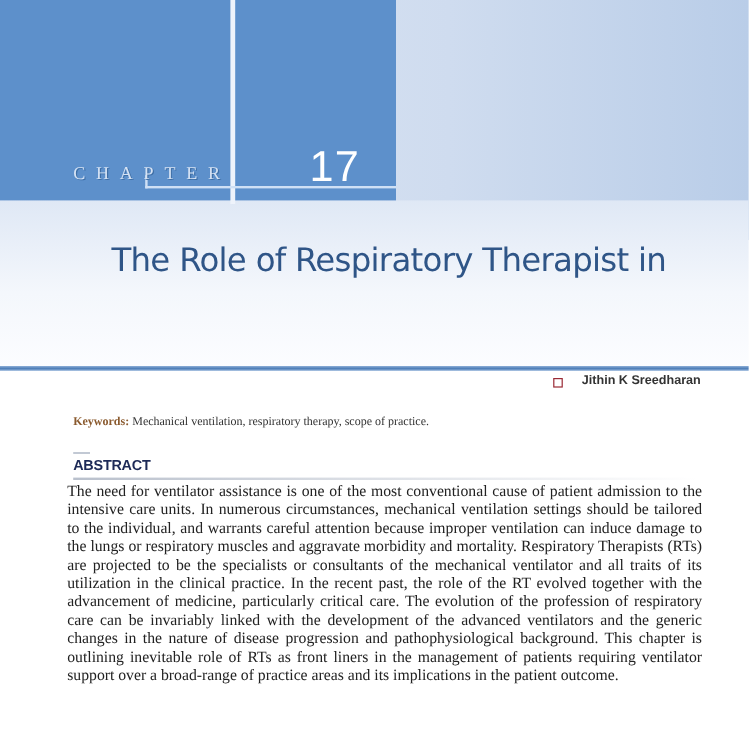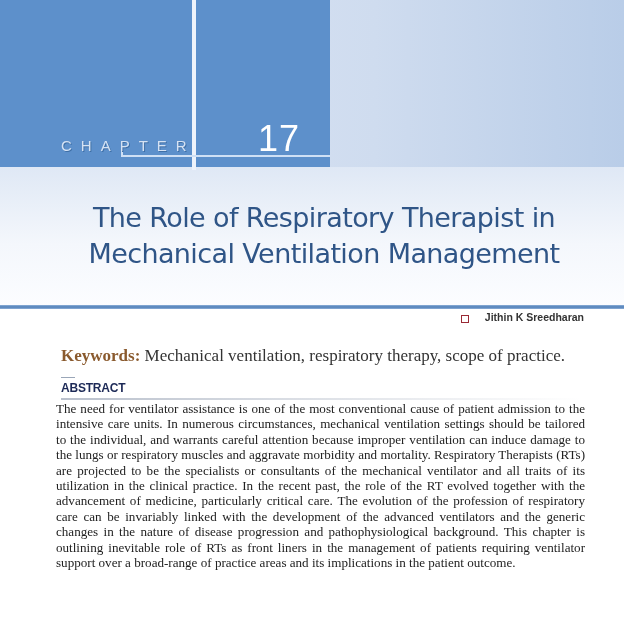--- a/index.html
+++ b/index.html
@@ -26,21 +26,21 @@
   .bracket-line {
     position: absolute; left: 121px; top: 155px; width: 209px; height: 2px;
     background: #cfe0f5;
   }
   .bracket-tick {
     position: absolute; left: 121px; top: 146px; width: 2px; height: 11px;
     background: #cfe0f5;
   }
   .chapter-label {
     position: absolute; left: 61px; top: 137px;
-    font-family: Liberation Sans, sans-serif; font-size: 15px;
+    font-family: Liberation Serif, serif; font-size: 15px;
     letter-spacing: 9px; color: #d5e2f3;
     text-shadow: 1px 1px 0 #3f6fa6;
   }
   .chapter-number {
     position: absolute; left: 258px; top: 118px;
     font-family: "Liberation Sans", sans-serif; font-size: 36px;
     color: #ffffff; letter-spacing: 1px;
   }
 
   
@@ -61,21 +61,21 @@
     font-family: "Liberation Sans", sans-serif; font-weight: bold;
     font-size: 10.5px; color: #333333; display: flex; align-items: flex-end; gap: 16px;
   }
   .author-box {
     width: 8px; height: 8px; border: 1.5px solid #9a2a35; display: inline-block;
   }
 
   
   .keywords {
     position: absolute; left: 61px; top: 346px; width: 520px;
-    font-size: 17px; color: #333333;
+    font-size: 10px; color: #333333;
   }
   .keywords-label { color: #8a5a2e; font-weight: bold; }
 
   
   .abstract-topline {
     position: absolute; left: 61px; top: 377px; width: 14px; height: 1px; background: #9aa6b8;
   }
   .abstract-heading {
     position: absolute; left: 61px; top: 381px;
     font-family: "Liberation Sans", sans-serif; font-weight: bold;
@@ -98,21 +98,20 @@
 <div class="header-fade"></div>
 <div class="blue-block"></div>
 <div class="divider-v"></div>
 <div class="bracket-tick"></div>
 <div class="bracket-line"></div>
 <div class="chapter-label">CHAPTER</div>
 <div class="chapter-number">17</div>
 
 <h1 class="title">
   <span>The Role of Respiratory Therapist in</span><br>
-  <span>Mechanical Ventilation Management</span>
 </h1>
 
 <div class="rule-main"></div>
 
 <div class="author">
   <span class="author-box"></span>
   <span>Jithin K Sreedharan</span>
 </div>
 
 <p class="keywords">

